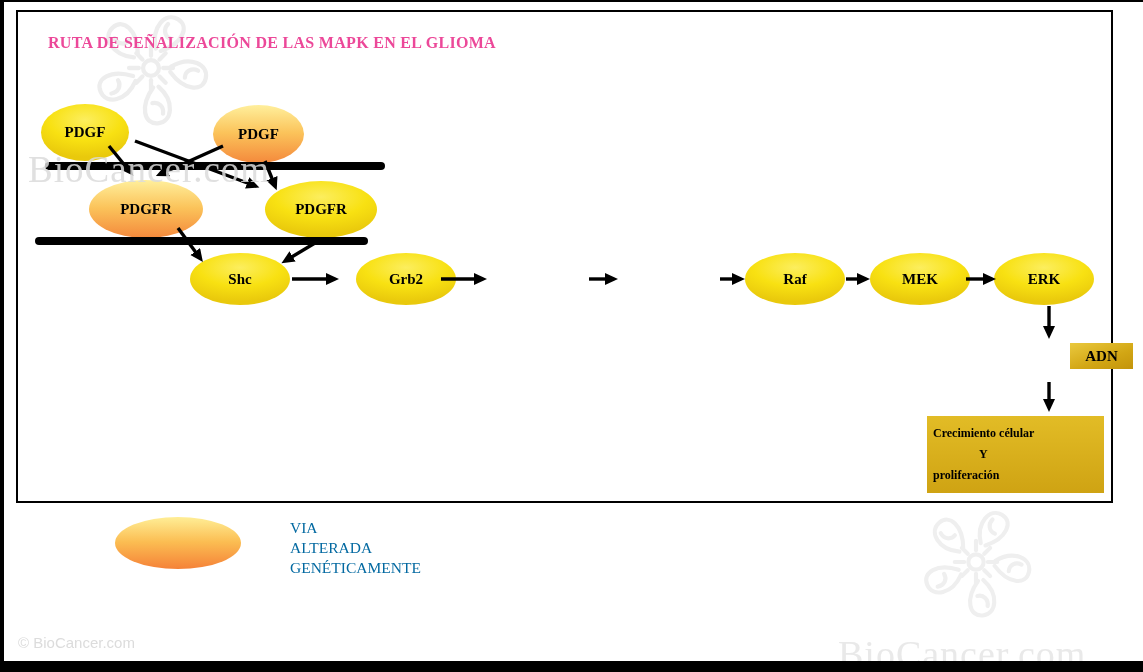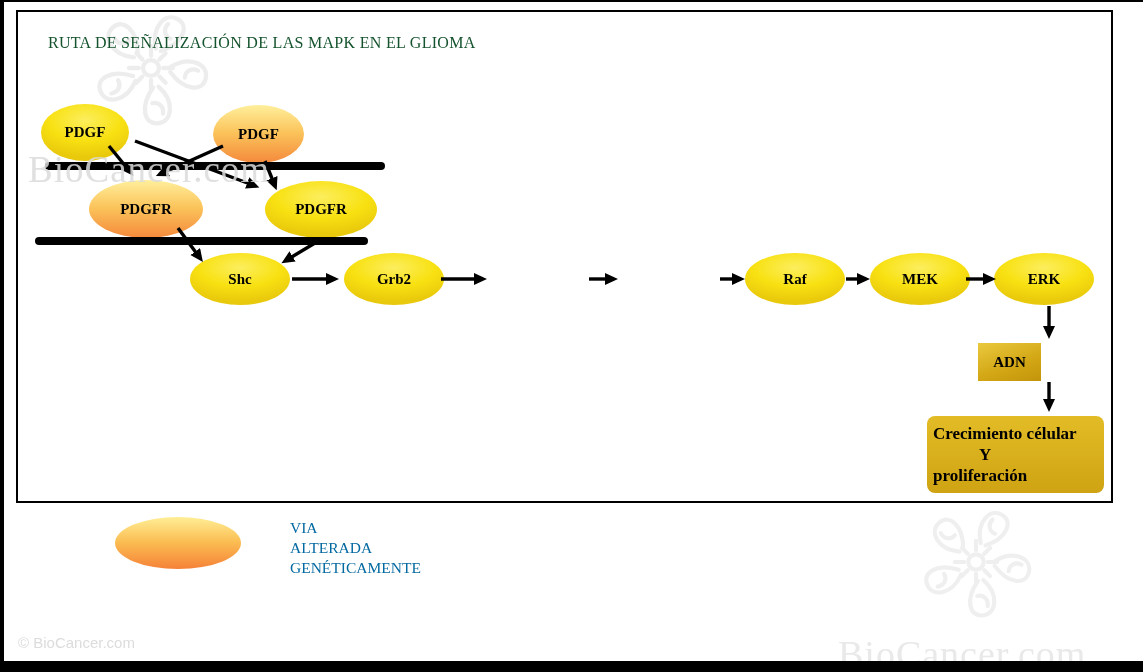--- a/index.html
+++ b/index.html
@@ -6,42 +6,41 @@
   .canvas{
     position:relative;width:1143px;height:672px;background:#ffffff;
     overflow:hidden;font-family:"Liberation Serif","DejaVu Serif",serif;
   }
   
   .edge-left{position:absolute;left:0;top:0;width:4px;height:672px;background:#000;z-index:6;}
   .edge-top{position:absolute;left:0;top:0;width:1143px;height:2px;background:#000;z-index:6;}
   .edge-bottom{position:absolute;left:0;top:661px;width:1143px;height:11px;background:#000;z-index:6;}
   
   .inner-box{position:absolute;left:16px;top:10px;width:1097px;height:493px;border:2px solid #000;box-sizing:border-box;z-index:1;background:transparent;}
-  .title{position:absolute;left:48px;top:34px;font-size:16px;font-weight:normal;letter-spacing:.3px;color:#14532d;z-index:2;white-space:nowrap;}
+  .title{position:absolute;left:48px;top:34px;font-size:16px;font-weight:bold;letter-spacing:.3px;color:#ec4899;z-index:2;white-space:nowrap;}
   
   .membrane{position:absolute;height:8px;background:#000;border-radius:4px;z-index:3;}
   .membrane.m1{left:45px;top:162px;width:340px;}
   .membrane.m2{left:35px;top:237px;width:333px;}
   
   .node{
     position:absolute;border-radius:50%;display:flex;align-items:center;justify-content:center;
     font-weight:bold;font-size:15px;color:#000;z-index:2;
   }
   .node.yellow{background:radial-gradient(ellipse 75% 65% at 50% 28%, #fcee5e 0%, #f8e112 55%, #e9c90c 100%);}
   .node.altered{background:linear-gradient(180deg,#ffef9c 0%,#fbc35a 48%,#f4893c 100%);}
   .gold-box{
     position:absolute;display:flex;align-items:center;justify-content:center;
     font-weight:bold;font-size:15px;color:#000;z-index:2;
     background:linear-gradient(160deg,#eac93e 0%,#d2a614 60%,#c3940b 100%);
   }
   .outcome{
     flex-direction:column;align-items:flex-start;justify-content:center;
-    font-size:17px;line-height:21px;padding:4px 6px;box-sizing:border-box;
+    font-size:12px;line-height:21px;padding:4px 6px;box-sizing:border-box;
     background:linear-gradient(180deg,#e2bc26 0%,#cfa313 100%);
-    border-radius:8px;
   }
   .outcome .mid{margin-left:46px;}
   
   svg.arrows{position:absolute;left:0;top:0;z-index:4;}
   svg.arrows line{stroke:#000;stroke-width:3.4px;}
   
   .legend-ellipse{position:absolute;left:115px;top:517px;width:126px;height:52px;border-radius:50%;
     background:linear-gradient(180deg,#ffee96 0%,#fbbd52 48%,#f58238 100%);z-index:2;}
   .legend-text{position:absolute;left:290px;top:518px;font-size:15.5px;line-height:20px;color:#0369a1;z-index:2;}
   
@@ -123,26 +122,26 @@
 
   <div class="membrane m1"></div>
   <div class="membrane m2"></div>
 
   <div class="node yellow" style="left:41px;top:104px;width:88px;height:57px;">PDGF</div>
   <div class="node altered" style="left:213px;top:105px;width:91px;height:58px;">PDGF</div>
   <div class="node altered" style="left:89px;top:180px;width:114px;height:58px;">PDGFR</div>
   <div class="node yellow" style="left:265px;top:181px;width:112px;height:57px;">PDGFR</div>
 
   <div class="node yellow" style="left:190px;top:253px;width:100px;height:52px;">Shc</div>
-  <div class="node yellow" style="left:344px;top:253px;width:100px;height:52px;">Grb2</div>
+  <div class="node yellow" style="left:356px;top:253px;width:100px;height:52px;">Grb2</div>
   <div class="node yellow" style="left:745px;top:253px;width:100px;height:52px;">Raf</div>
   <div class="node yellow" style="left:994px;top:253px;width:100px;height:52px;">ERK</div>
   <div class="node yellow" style="left:870px;top:253px;width:100px;height:52px;">MEK</div>
 
-  <div class="gold-box" style="left:978px;top:343px;width:63px;height:38px;">ADN</div>
+  <div class="gold-box" style="left:1070px;top:343px;width:63px;height:26px;">ADN</div>
 
   <div class="gold-box outcome" style="left:927px;top:416px;width:177px;height:77px;">
     <span>Crecimiento célular</span>
     <span class="mid">Y</span>
     <span>proliferación</span>
   </div>
 
   <svg class="arrows" width="1143" height="672" viewBox="0 0 1143 672">
     <defs>
       <marker id="ah" markerUnits="userSpaceOnUse" markerWidth="16" markerHeight="14" refX="3" refY="6" orient="auto">

